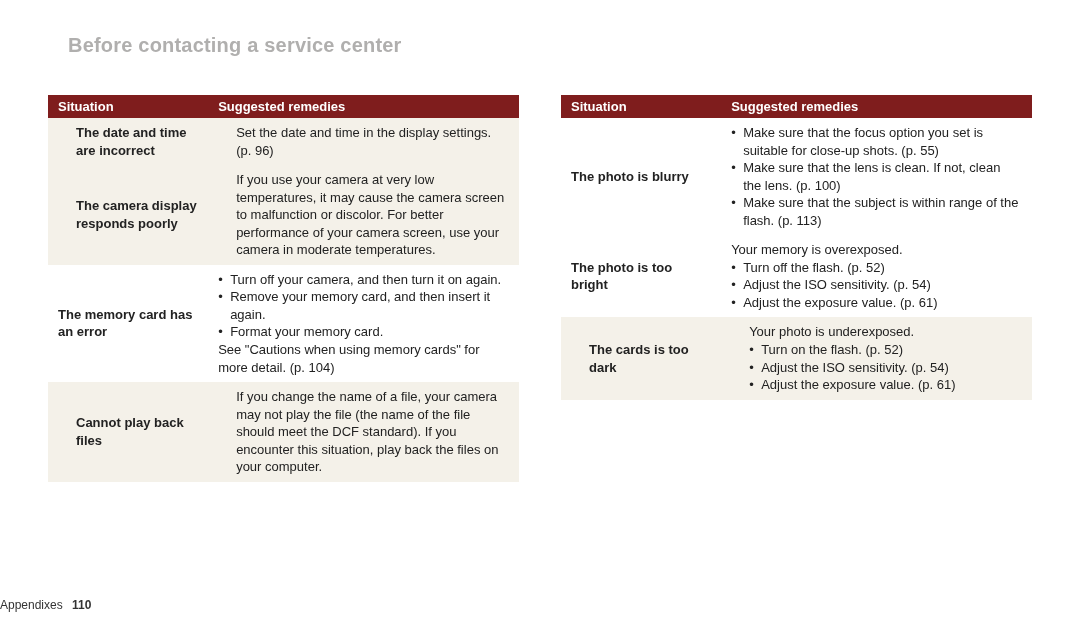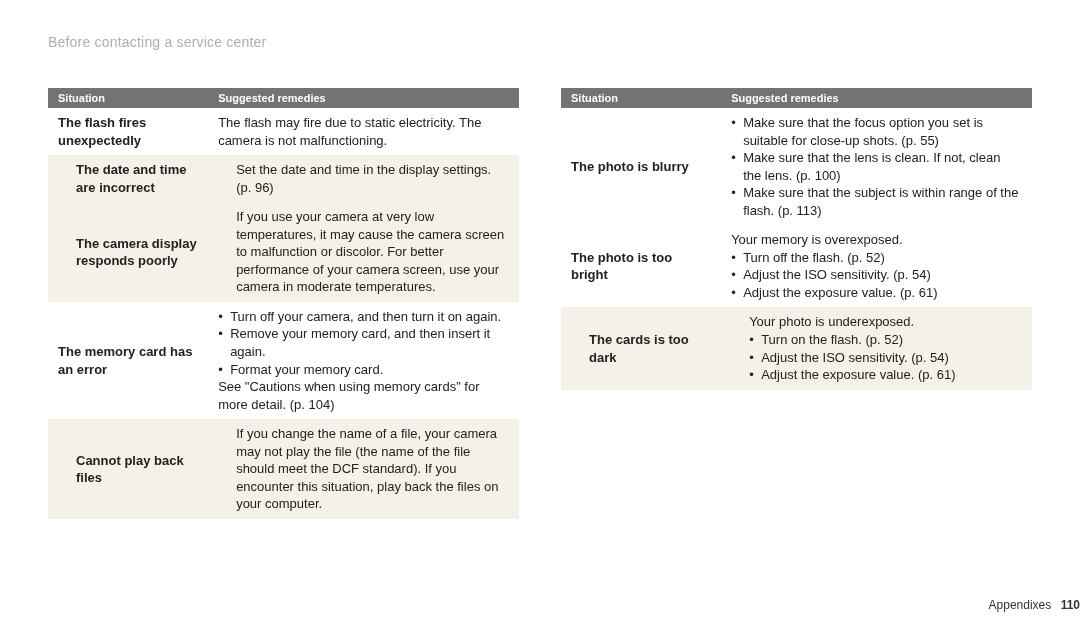--- a/index.html
+++ b/index.html
@@ -8,44 +8,45 @@
     height: 630px;
     background: #fff;
     font-family: "Segoe UI", Arial, sans-serif;
     color: #222;
     font-size: 13px;
     position: relative;
     padding: 34px 48px 0 48px;
   }
   .page-title {
     color: #b0afae;
-    font-size: 14px;
-    font-weight: 400;
+    font-size: 20px;
+    font-weight: 700;
     margin-bottom: 38px;
     font-style: normal;
     letter-spacing: 0.2px;
+    margin-left: 20px;
   }
   .columns {
     display: flex;
     gap: 42px;
   }
   .col {
     flex: 1;
   }
   table {
     border-collapse: collapse;
     width: 100%;
   }
   th {
-    background: #737373;
+    background: #7f1d1d;
     color: #fff;
     text-align: left;
     font-weight: 600;
     padding: 4px 10px;
-    font-size: 11px;
+    font-size: 13px;
   }
   th.sit-col { width: 34%; }
   td {
     padding: 6px 10px;
     vertical-align: middle;
     font-size: 13px;
     line-height: 1.35;
     border: none;
   }
   td.situation {
@@ -58,47 +59,41 @@
     content: "•";
     position: absolute;
     left: 0;
     top: 0;
   }
   .footer {
     position: absolute;
     bottom: 18px;
     left: 0;
     width: 100%;
-    text-align: right;
+    text-align: left;
     font-size: 12px;
     color: #333;
   }
   .footer .page-num { font-weight: 700; margin-left: 6px; }
 </style>
 </head>
 <body>
 
 <div class="page-title">Before contacting a service center</div>
 
 <div class="columns">
   <div class="col">
     <table>
       <tbody>
           <tr>
         <th class="sit-col">Situation</th>
         <th>Suggested remedies</th>
       </tr>
       </tbody>
         <tbody id="left-body">
-          <tr>
-            <td class="situation">The flash fires unexpectedly</td>
-            <td>
-              <div>The flash may fire due to static electricity. The camera is not malfunctioning.</div>
-            </td>
-          </tr>
           <tr class="even">
             <td class="situation">The date and time are incorrect</td>
             <td>
               <div>Set the date and time in the display settings. (p. 96)</div>
             </td>
           </tr>
           <tr class="even">
             <td class="situation">The camera display responds poorly</td>
             <td>
               <div>If you use your camera at very low temperatures, it may cause the camera screen to malfunction or discolor. For better performance of your camera screen, use your camera in moderate temperatures.</div>

